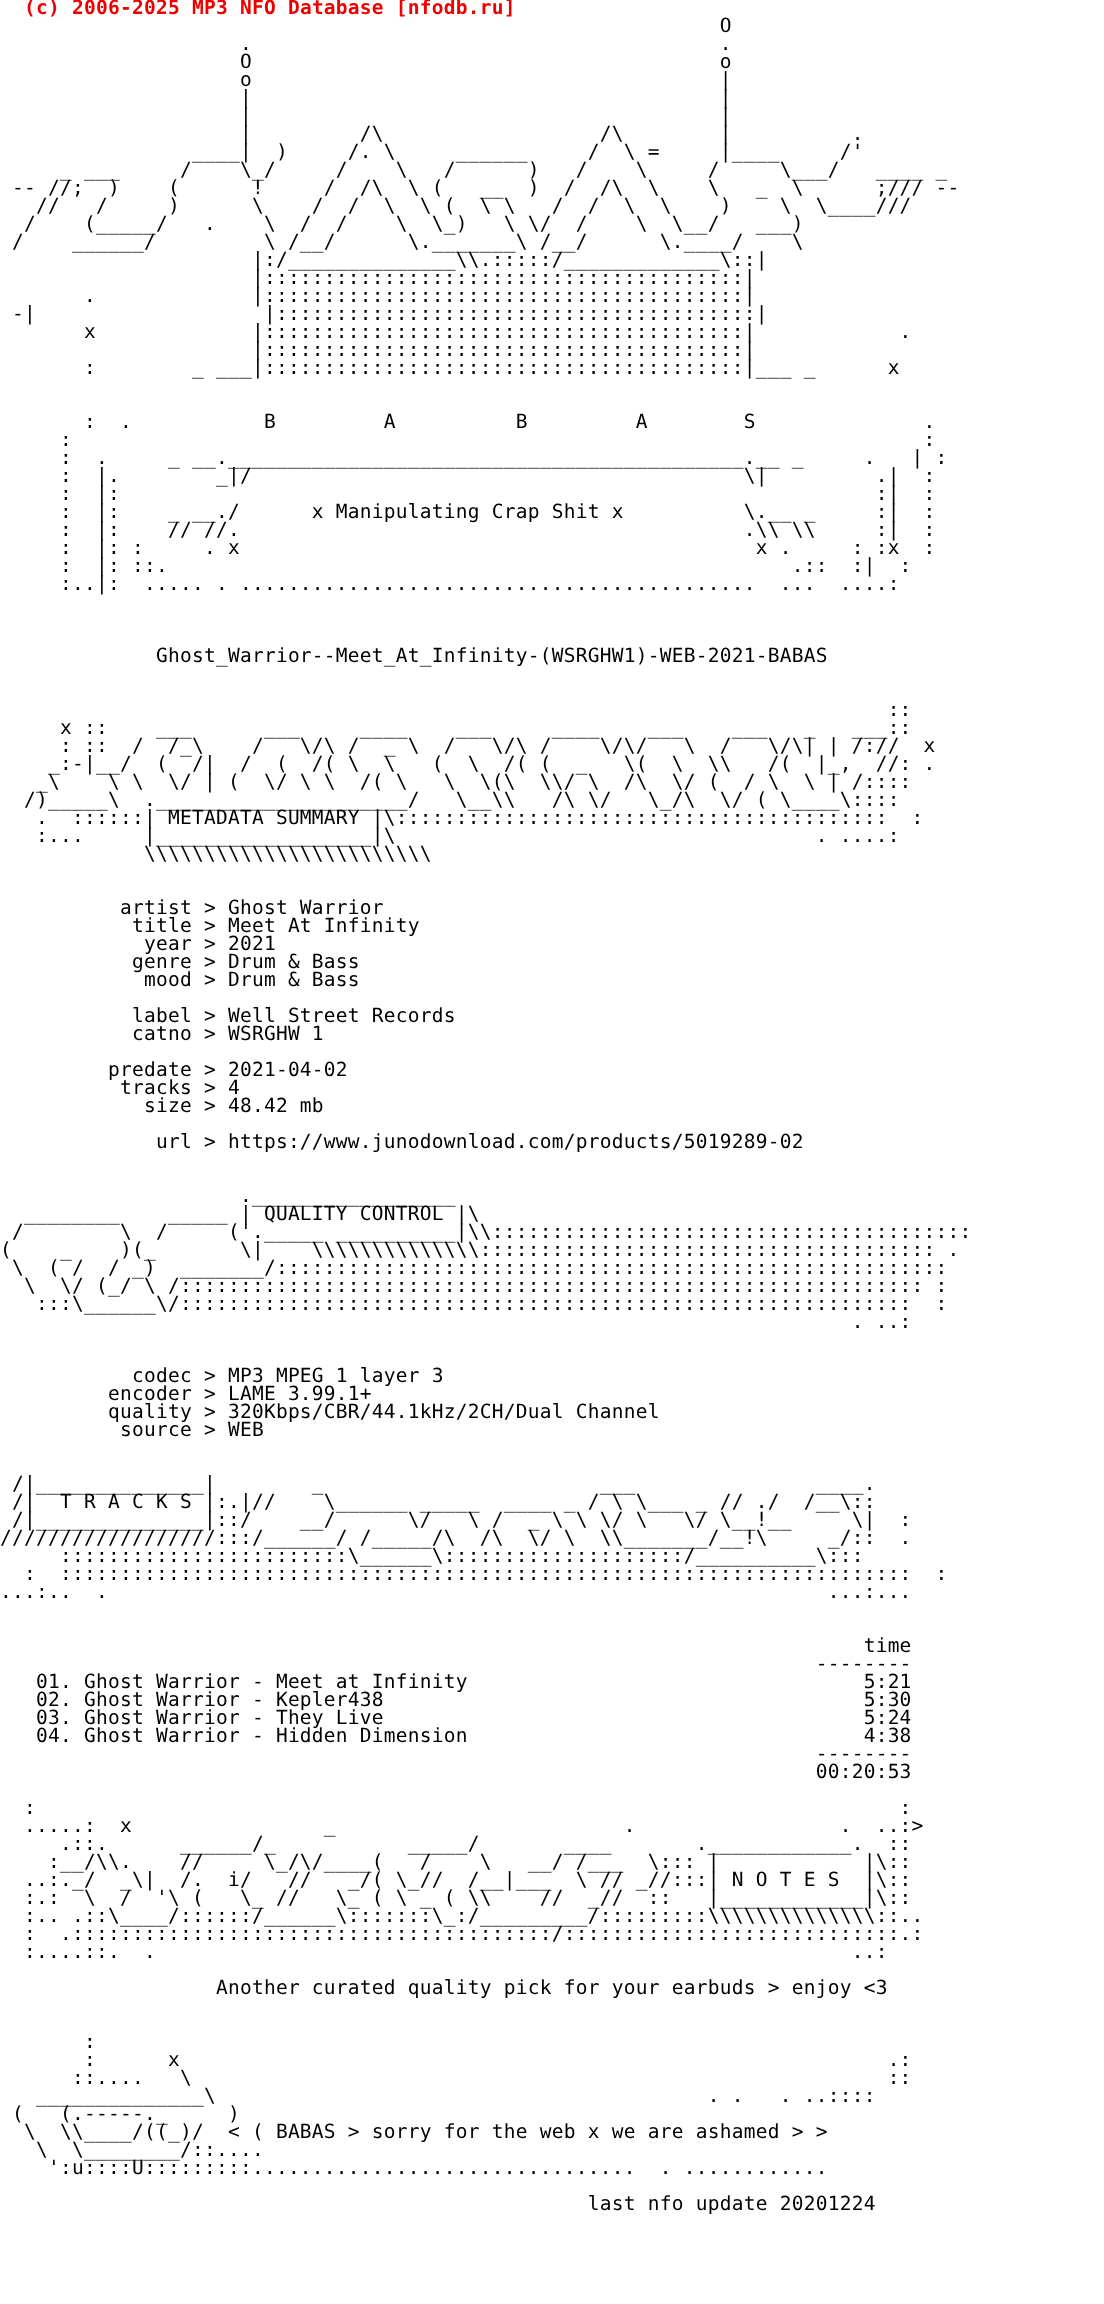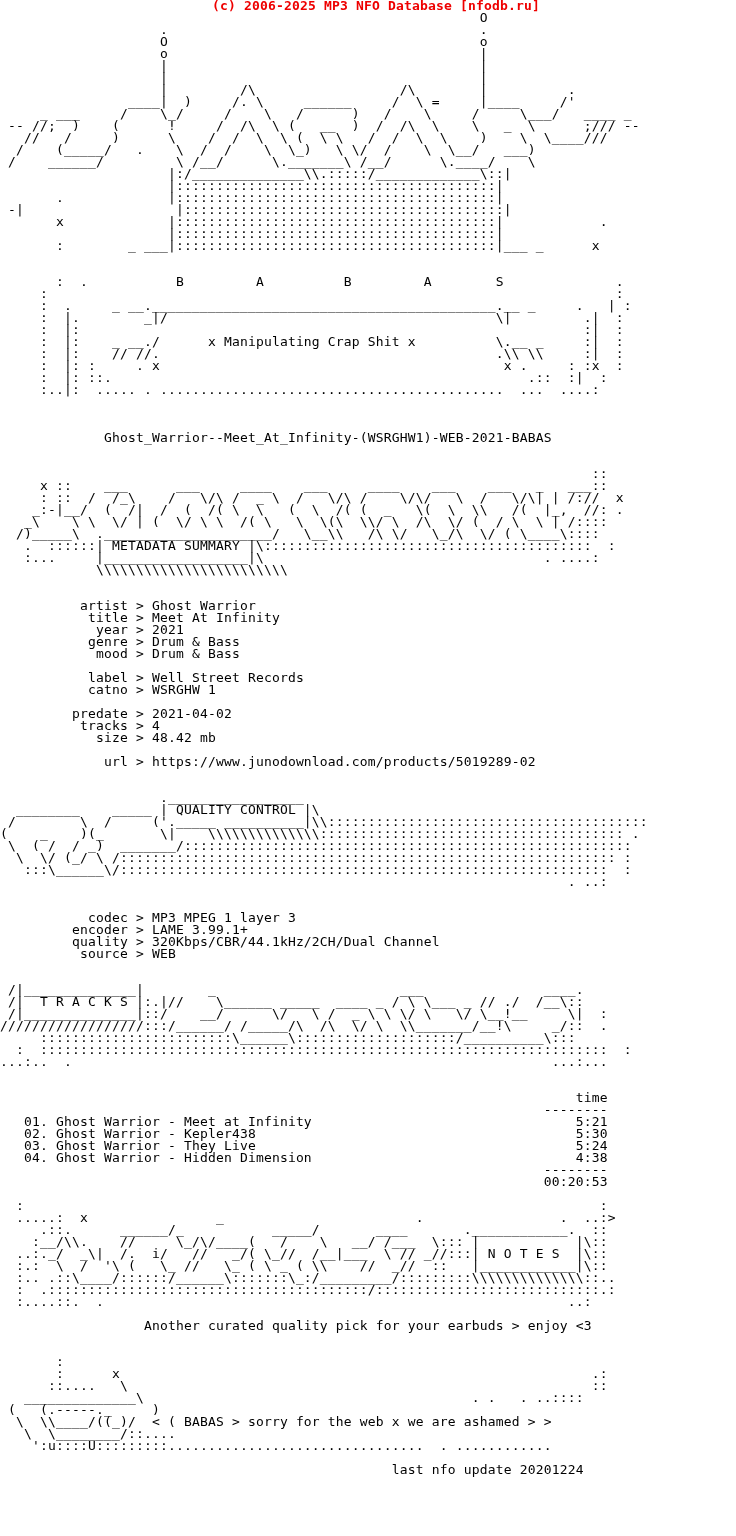--- a/index.html
+++ b/index.html
@@ -11,21 +11,21 @@
   .nfo-wrap { width: 736px; }
   pre {
     margin: 0;
     font-family: "DejaVu Sans Mono", "Liberation Mono", monospace;
     font-size: 13px;
     line-height: 12px;
     letter-spacing: 0.17px;
     color: #000000;
     white-space: pre;
   }
-  pre.red-header { text-align: center; font-weight: bold; padding-left: 16px; }
+  pre.red-header { text-align: left; font-weight: bold; padding-left: 16px; }
 </style>
 </head>
 <body>
 
 <div class="nfo-wrap">
   <pre class="red-header" style="color: rgb(238, 0, 0);">(c) 2006-2025 MP3 NFO Database [nfodb.ru]</pre>
   <pre class="nfo-body">                                                            O
                     .                                       .
                     O                                       o
                     o                                       |

